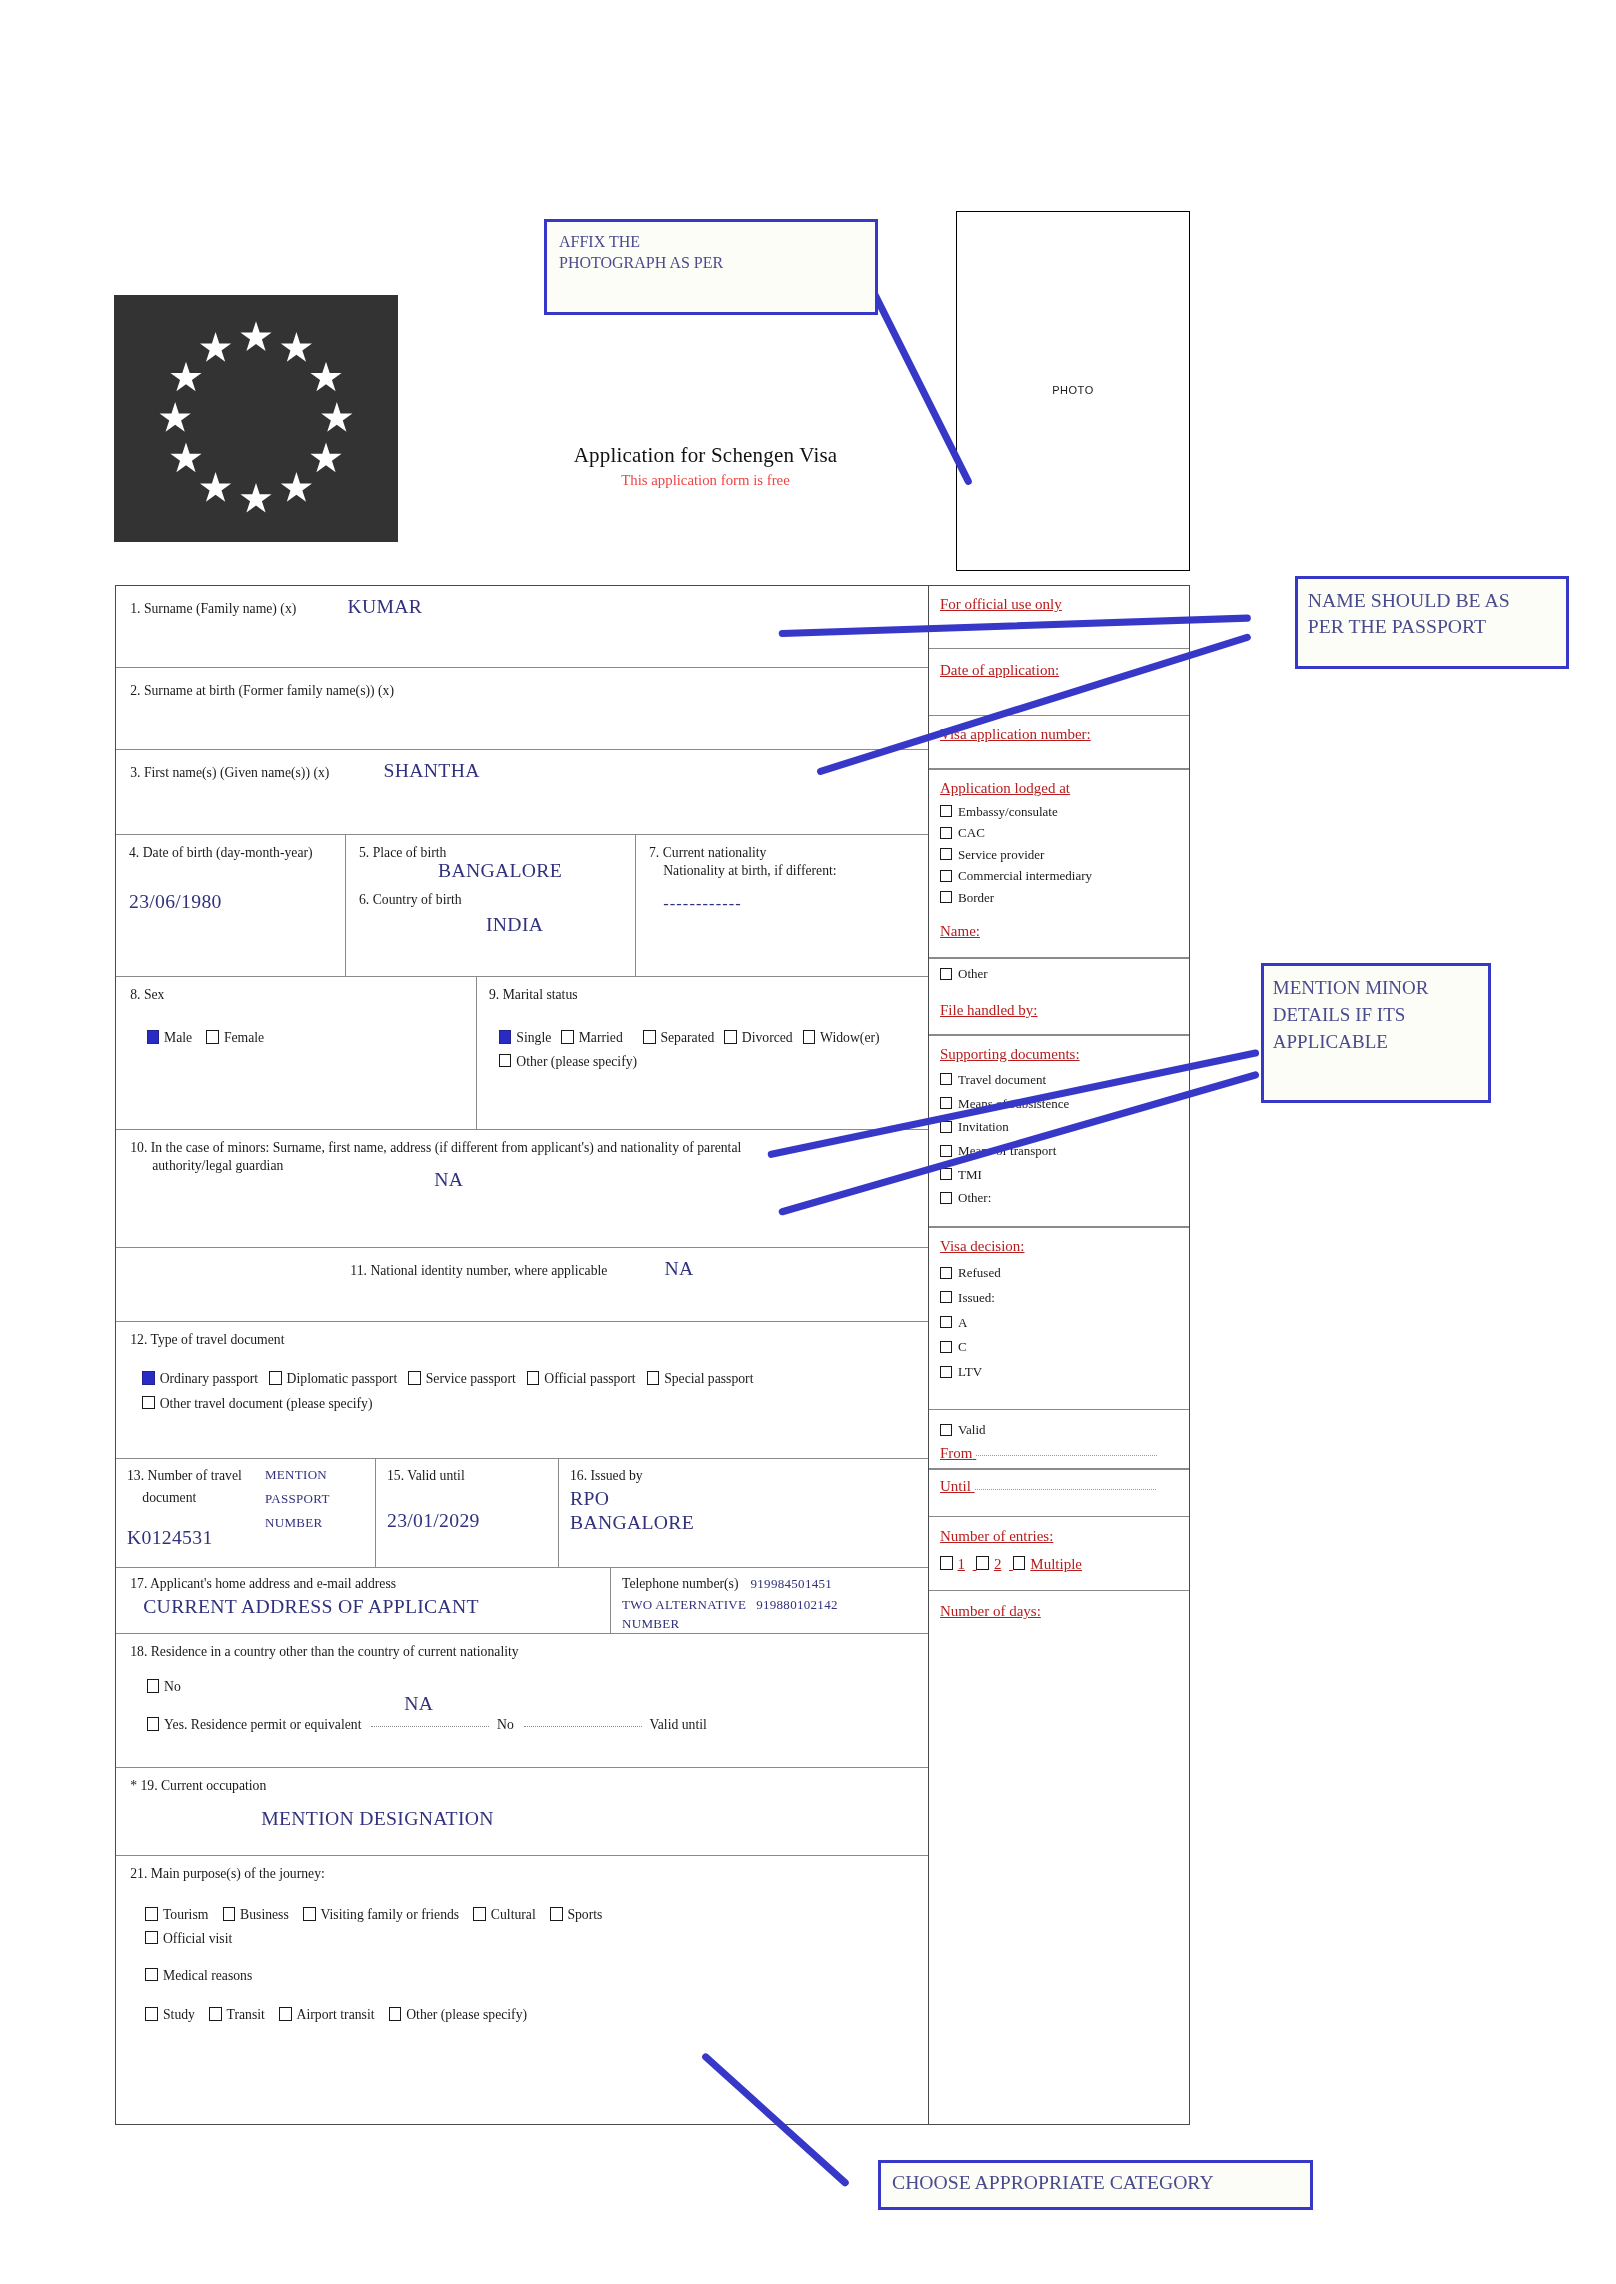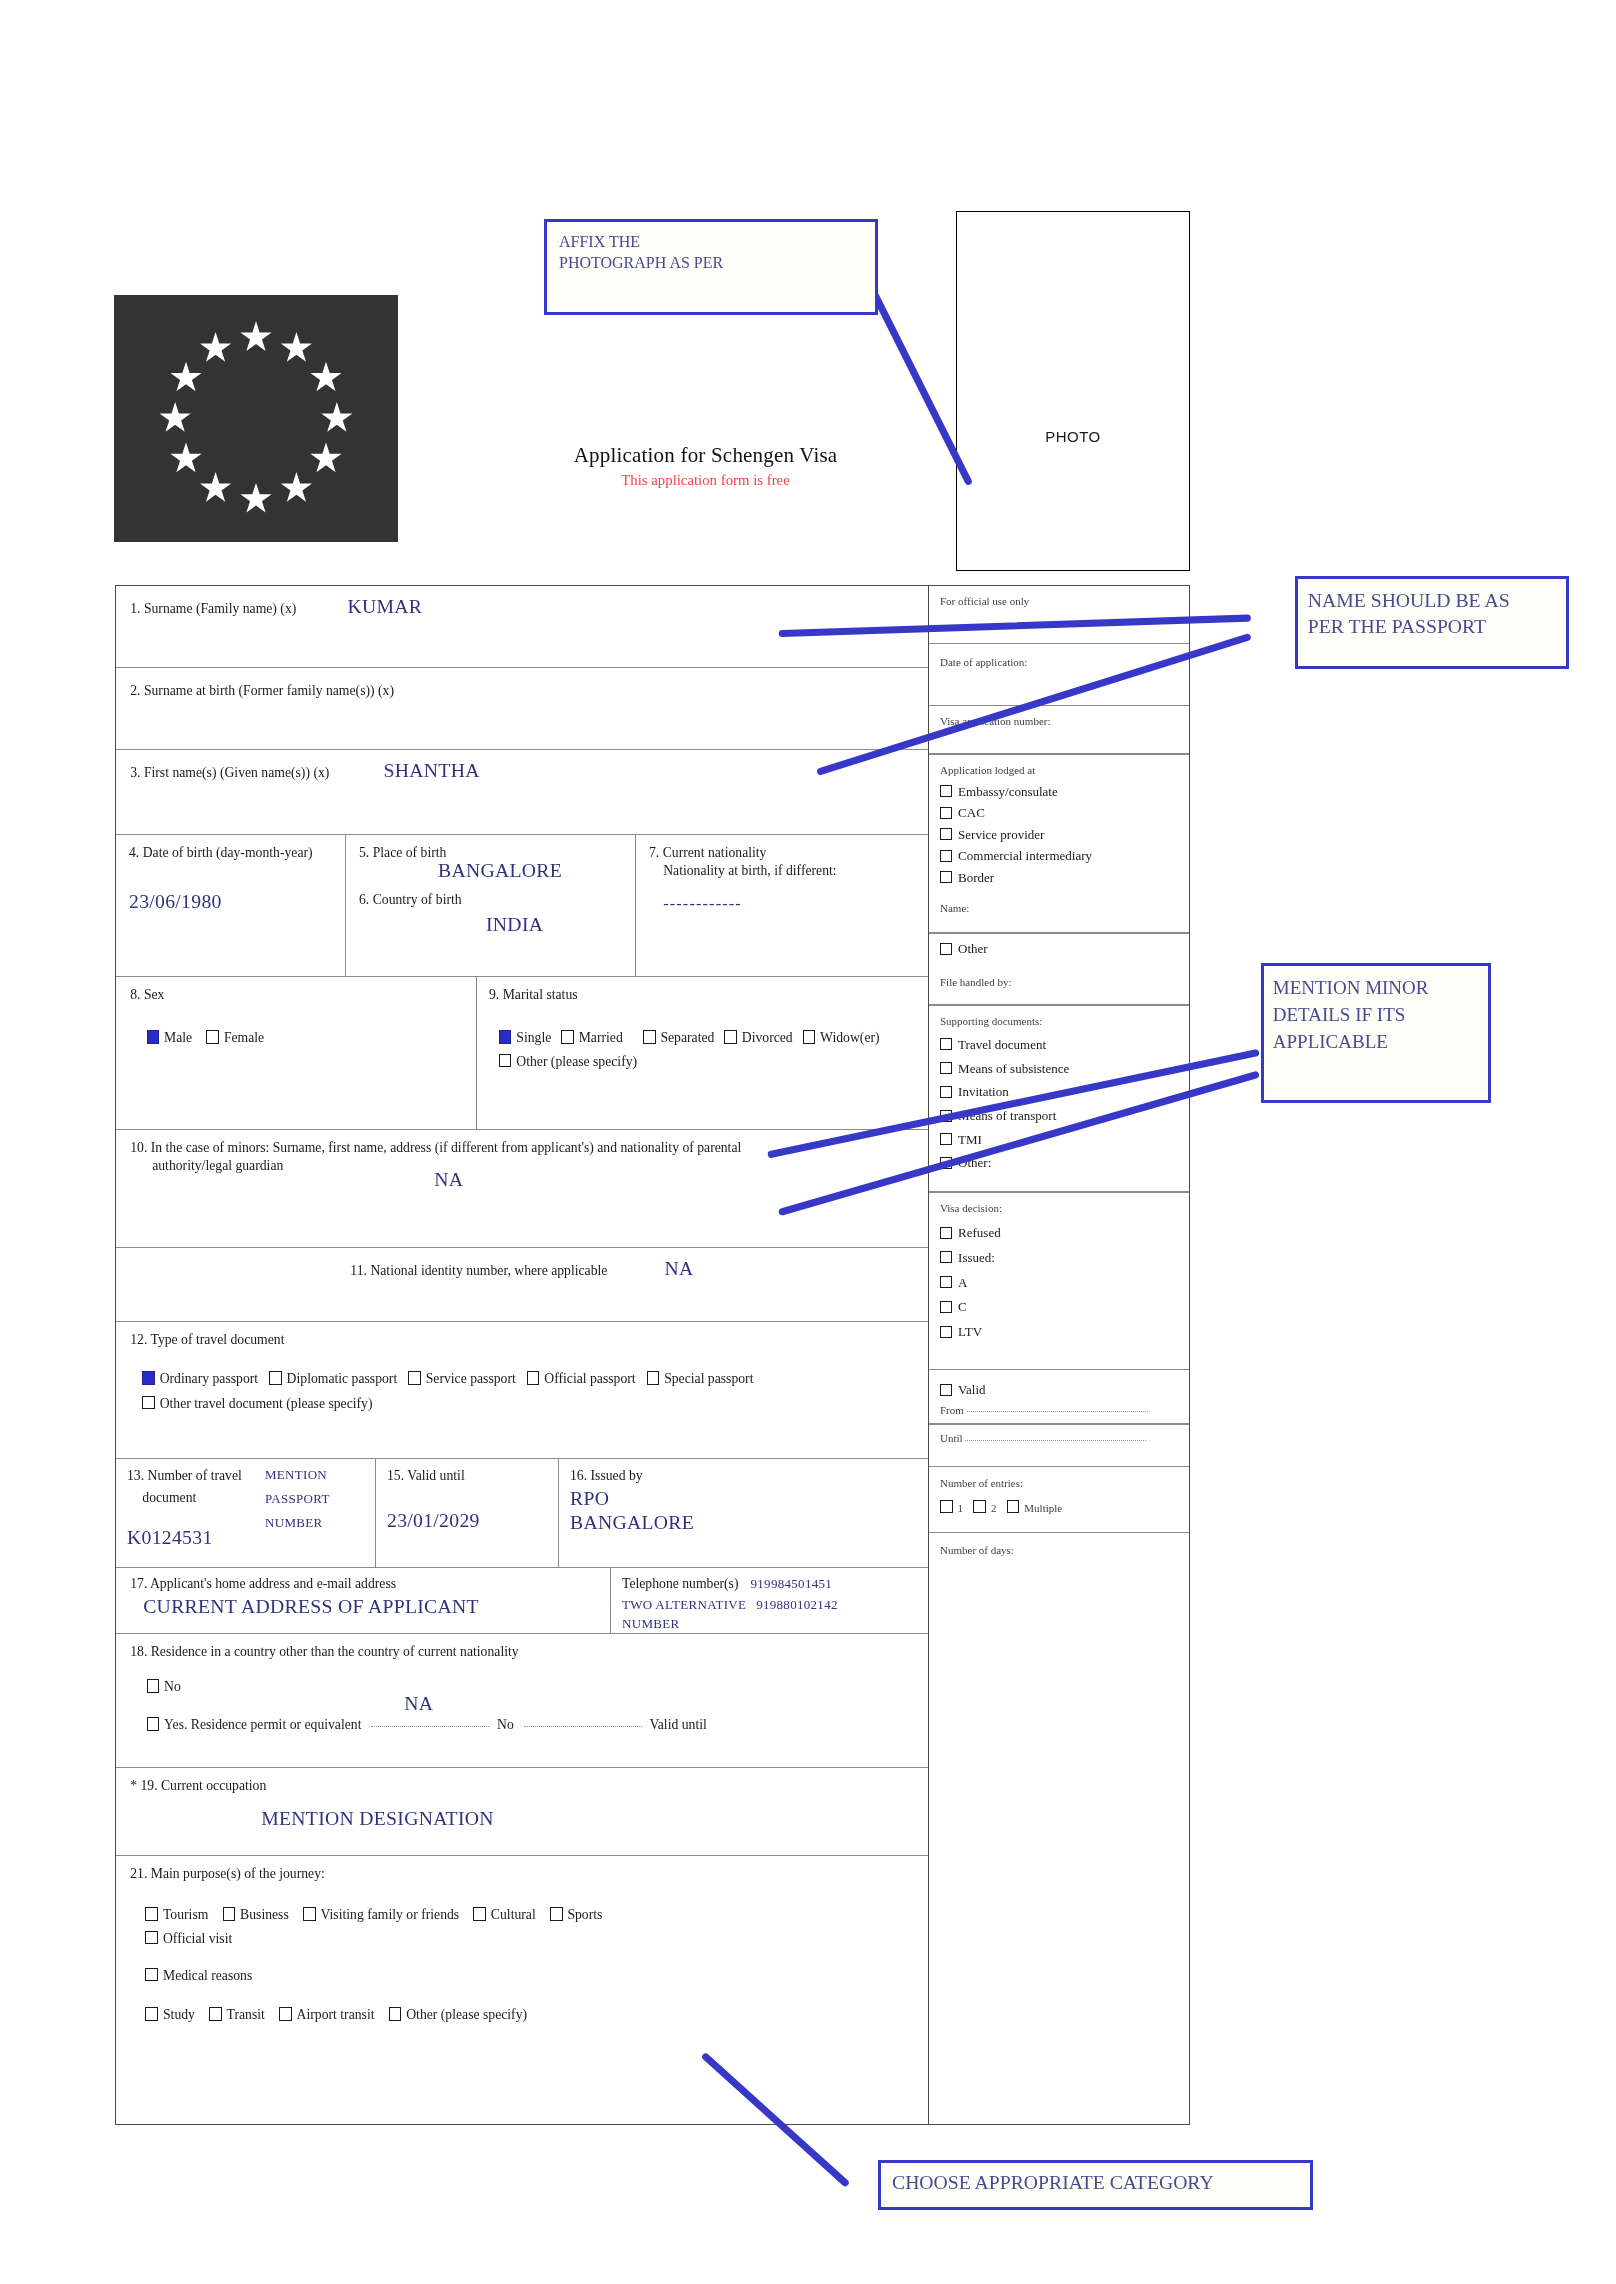--- a/index.html
+++ b/index.html
@@ -22,23 +22,22 @@
   }
   .title-main{font-size:21px;letter-spacing:0.2px;color:#111;}
   .title-sub{font-size:14.8px;margin-top:4px;color:#ef4444;}
 
   .photo-box{
     position:absolute;left:956px;top:211px;width:232px;height:358px;
     border:1.6px solid #000;background:#fff;
   }
   .photo-label{
     position:absolute;left:0;right:0;top:48%;text-align:center;
-    font-family:"Liberation Sans", sans-serif;font-size:15px;color:#1a1a1a;
+    font-family:"Liberation Sans", sans-serif;font-size:11px;color:#1a1a1a;
     letter-spacing:0.5px;
-    margin-top:44px;
   }
 
   
   .form{
     position:absolute;left:115px;top:585px;width:1075px;height:1540px;
     border:1.6px solid #4a4a4a;background:#fff;box-sizing:border-box;
     display:flex;
   }
   .left-col{width:813px;border-right:1.6px solid #4a4a4a;box-sizing:border-box;
             display:flex;flex-direction:column;}
@@ -86,21 +85,21 @@
   .f13 .c16{flex:1;border-right:none;}
   .f17{height:66px;display:flex;}
   .f17 .c17a{width:495px;border-right:1.6px solid #8a8a8a;box-sizing:border-box;padding:6.6px 14.2px;}
   .f17 .c17b{flex:1;padding:6.6px 11px;position:relative;}
   .f18{height:134px;}
   .f19{height:88px;}
   .f20{height:118px;}
   .f21{flex:1;}
 
   
-  .oc{font-size:11px;line-height:1.25;color:#404040;}
+  .oc{font-size:15px;line-height:1.25;color:#b91c1c;text-decoration:underline;}
   .oc-cb{display:block;margin:5.5px 0;font-size:13px;}
   .oc-cb .cb{width:11.5px;height:12px;margin-right:6.6px;}
   .dotline{display:inline-block;border-bottom:1.6px dotted #9a9a9a;width:181px;vertical-align:1.6px;}
 
   .sep-line{height:1.6px;background:#8a8a8a;margin:0 0 0 -11px;}
 
   
   .callout{
     position:absolute;background:#fdfdf7;border:3.8px solid #3838c8;
     color:#4a4a8e;font-family:"Liberation Serif", serif;

